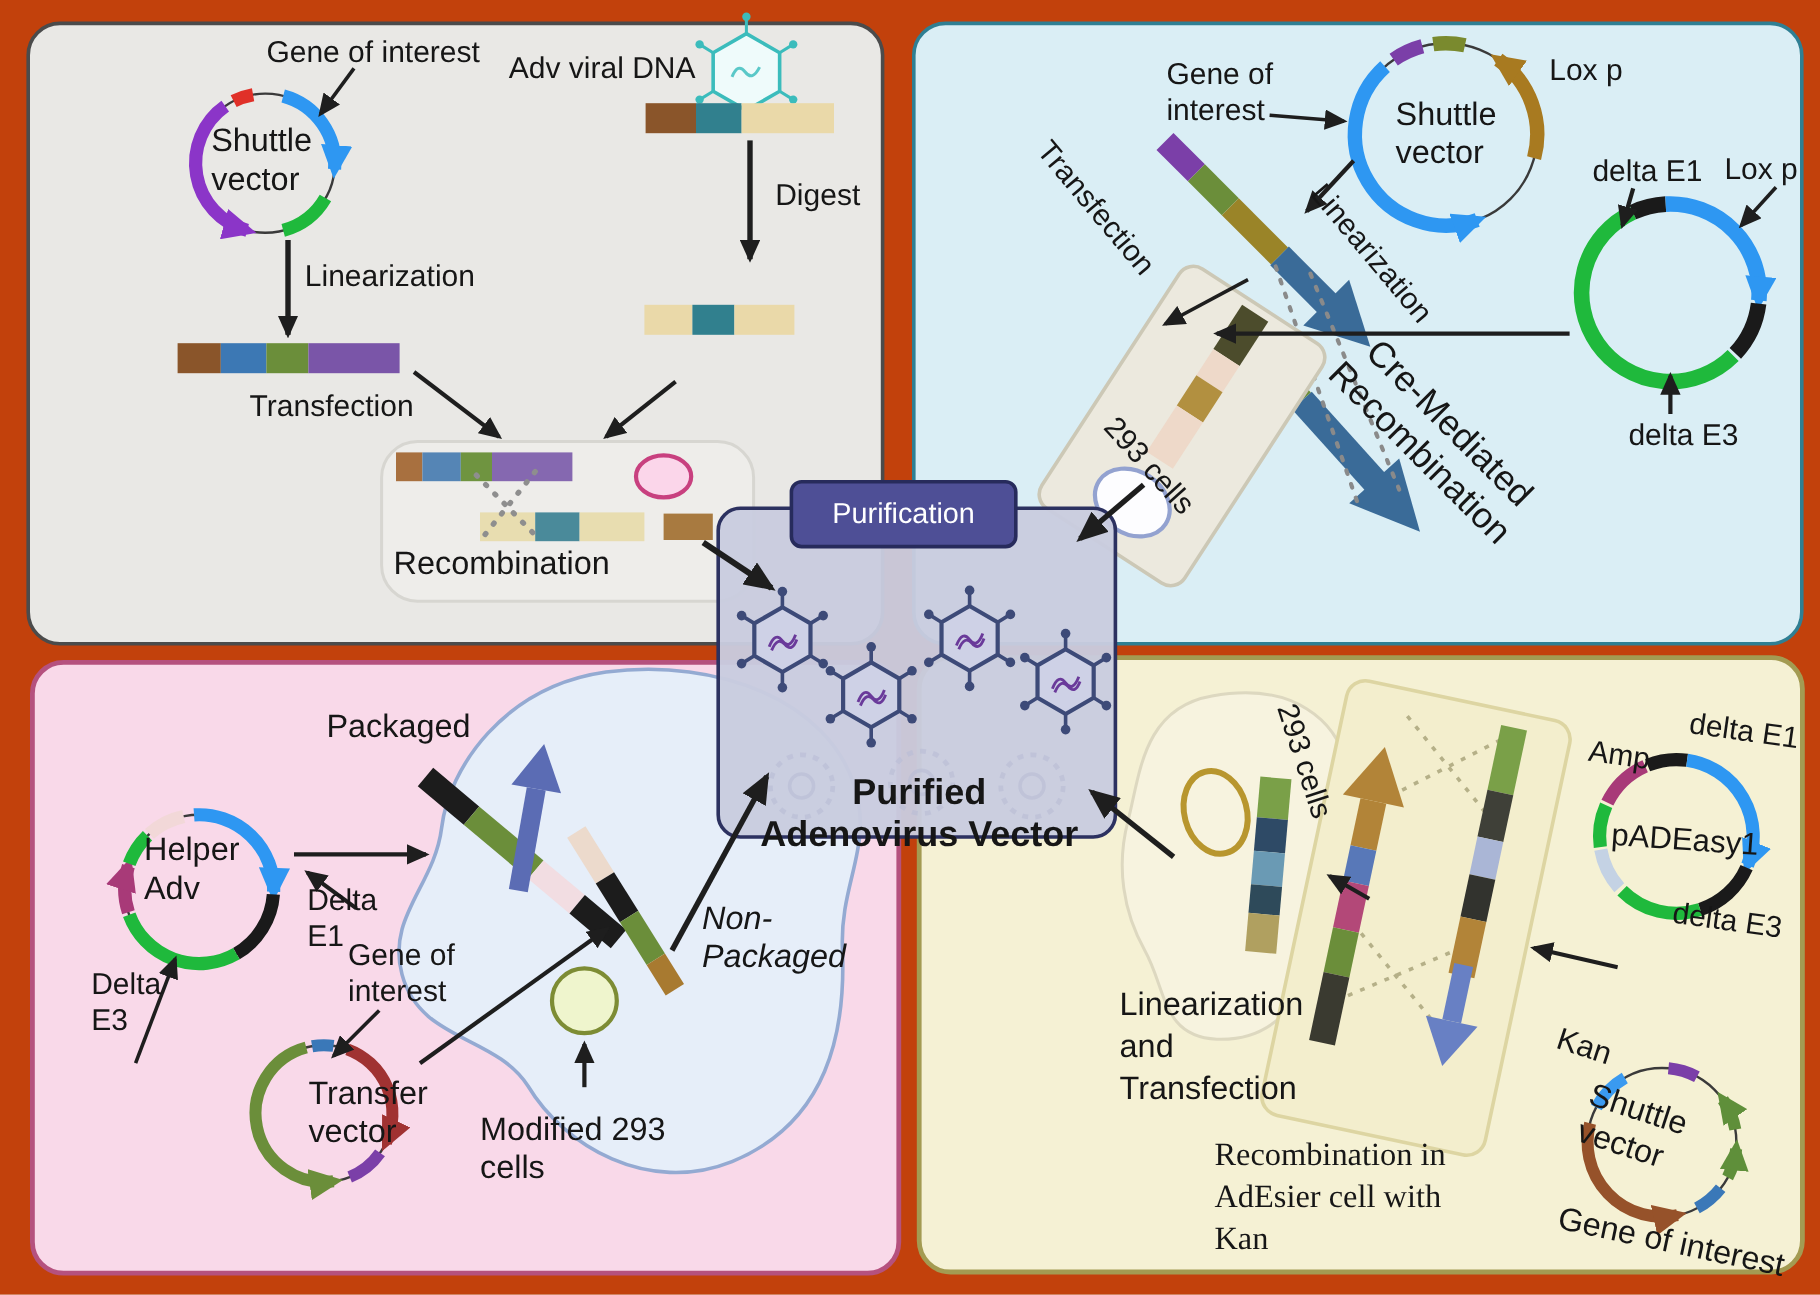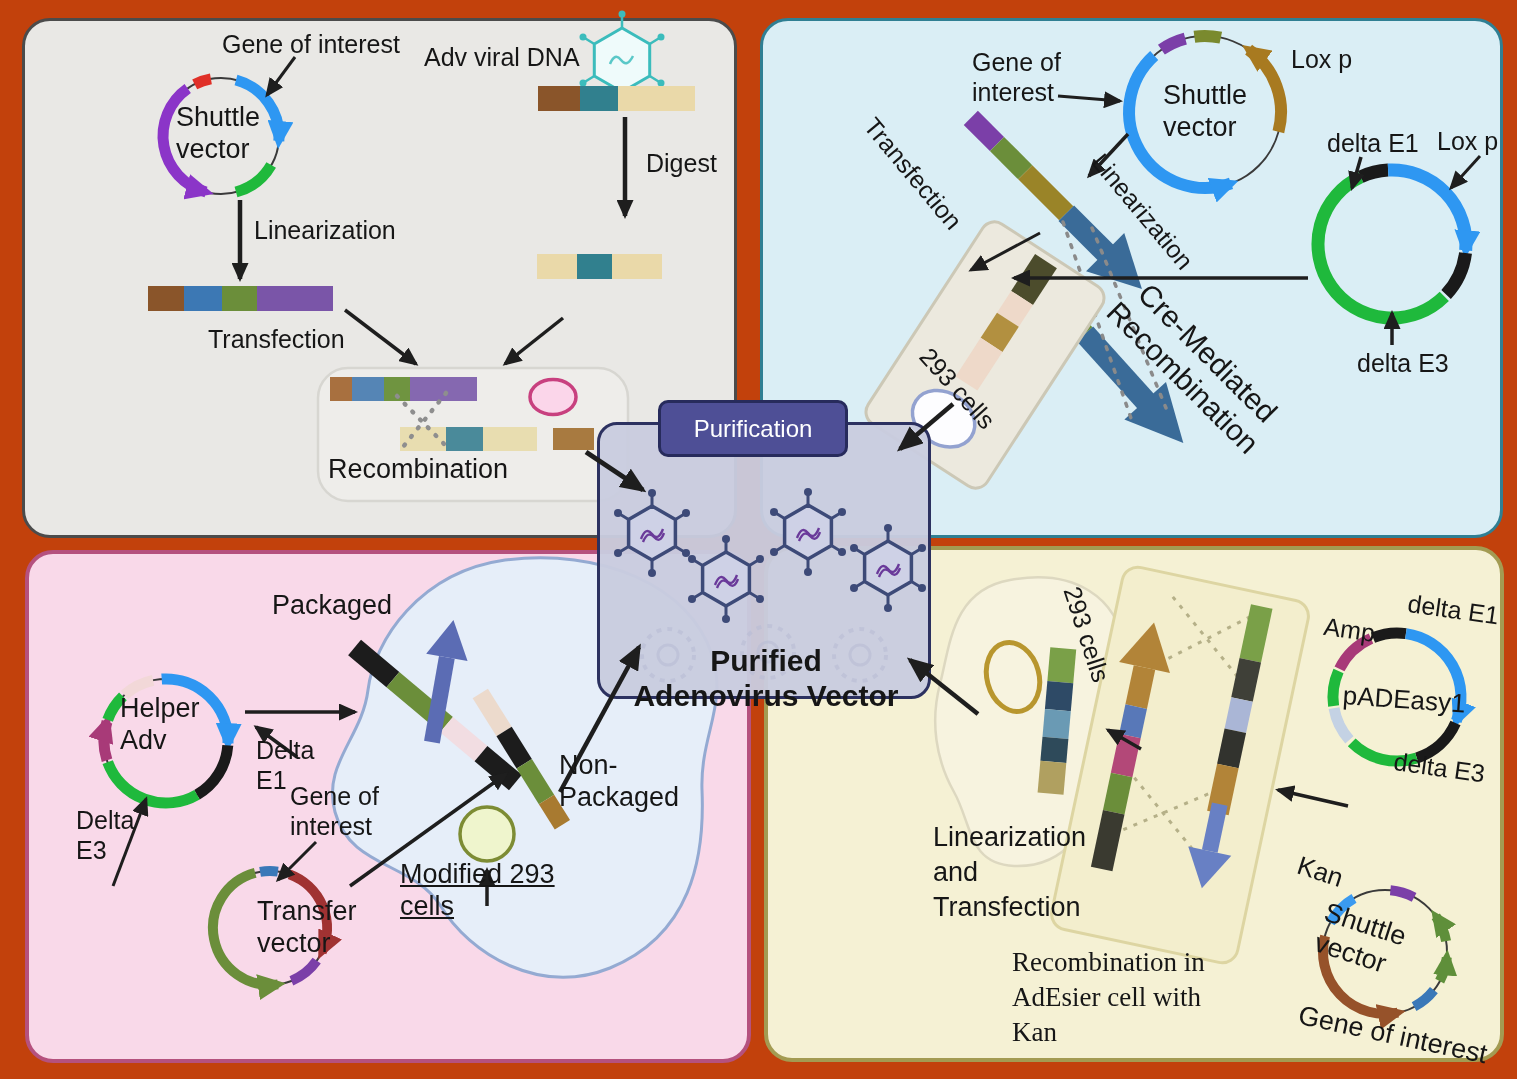--- a/index.html
+++ b/index.html
@@ -359,23 +359,23 @@
   <div class="lbl lg" style="left:120px;top:693px;">Helper
 Adv</div>
   <div class="lbl" style="left:256px;top:736px;">Delta
 E1</div>
   <div class="lbl" style="left:76px;top:806px;">Delta
 E3</div>
   <div class="lbl" style="left:290px;top:782px;">Gene of
 interest</div>
   <div class="lbl lg" style="left:229px;top:896px;margin-left:28px;">Transfer
 vector</div>
-  <div class="lbl lg" style="left:400px;top:859px;text-decoration:underline;">Modified 293
+  <div class="lbl lg" style="left:400px;top:926px;">Modified 293
 cells</div>
-  <div class="lbl lg" style="left:559px;top:750px;">Non-
+  <div class="lbl lg" style="left:585px;top:750px;font-style:italic;">Non-
 Packaged</div>
 
   <div class="lbl rot" style="left:1085px;top:583px;transform:rotate(72deg);">293 cells</div>
   <div class="lbl lg" style="left:933px;top:820px;line-height:1.3;">Linearization
 and
 Transfection</div>
   <div class="lbl lg" style="left:1012px;top:945px;line-height:1.3;font-family:Liberation Serif, serif;">Recombination in
 AdEsier cell with
 Kan</div>
   <div class="lbl rot" style="left:1326px;top:612px;transform:rotate(8deg);">Amp</div>

